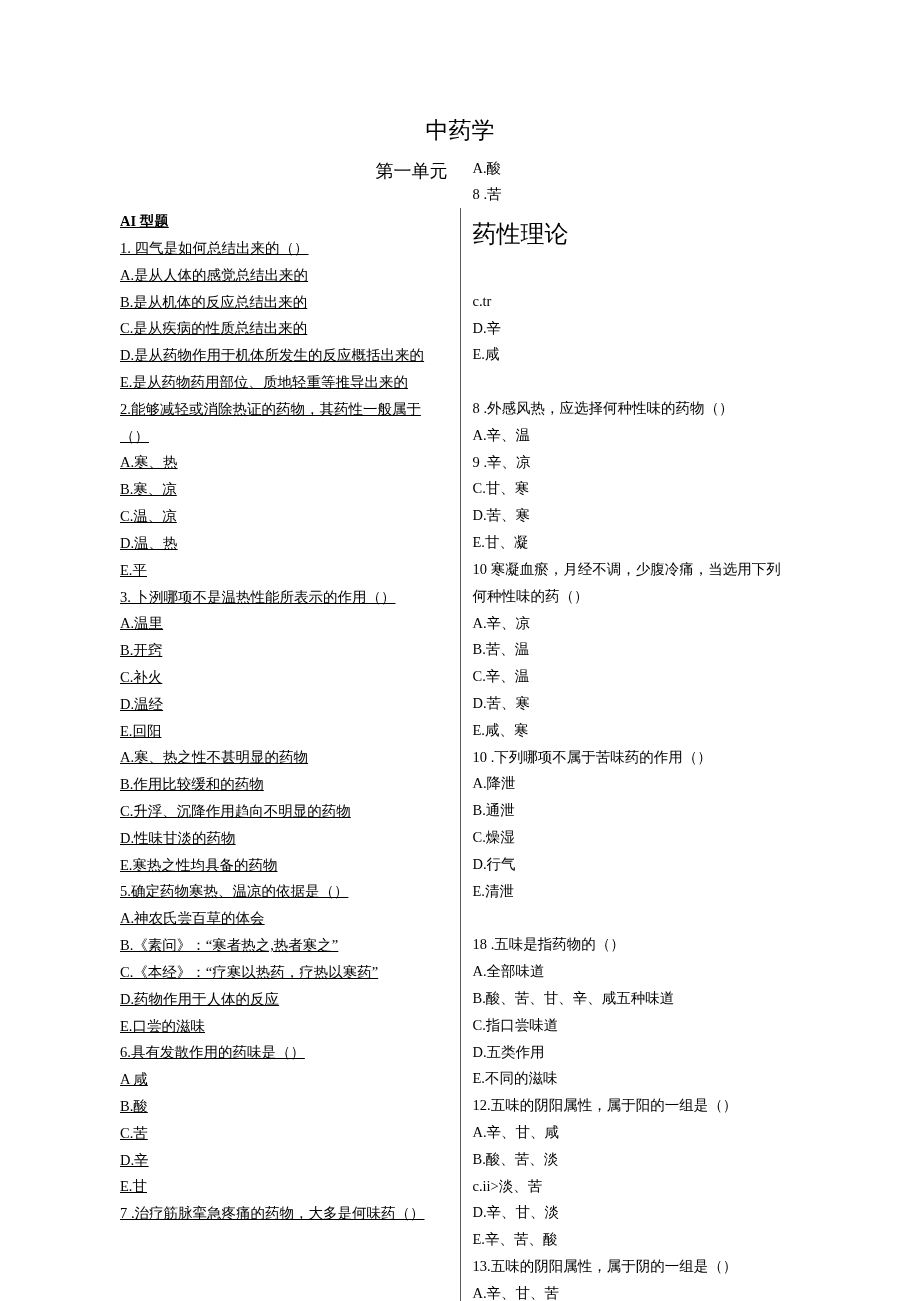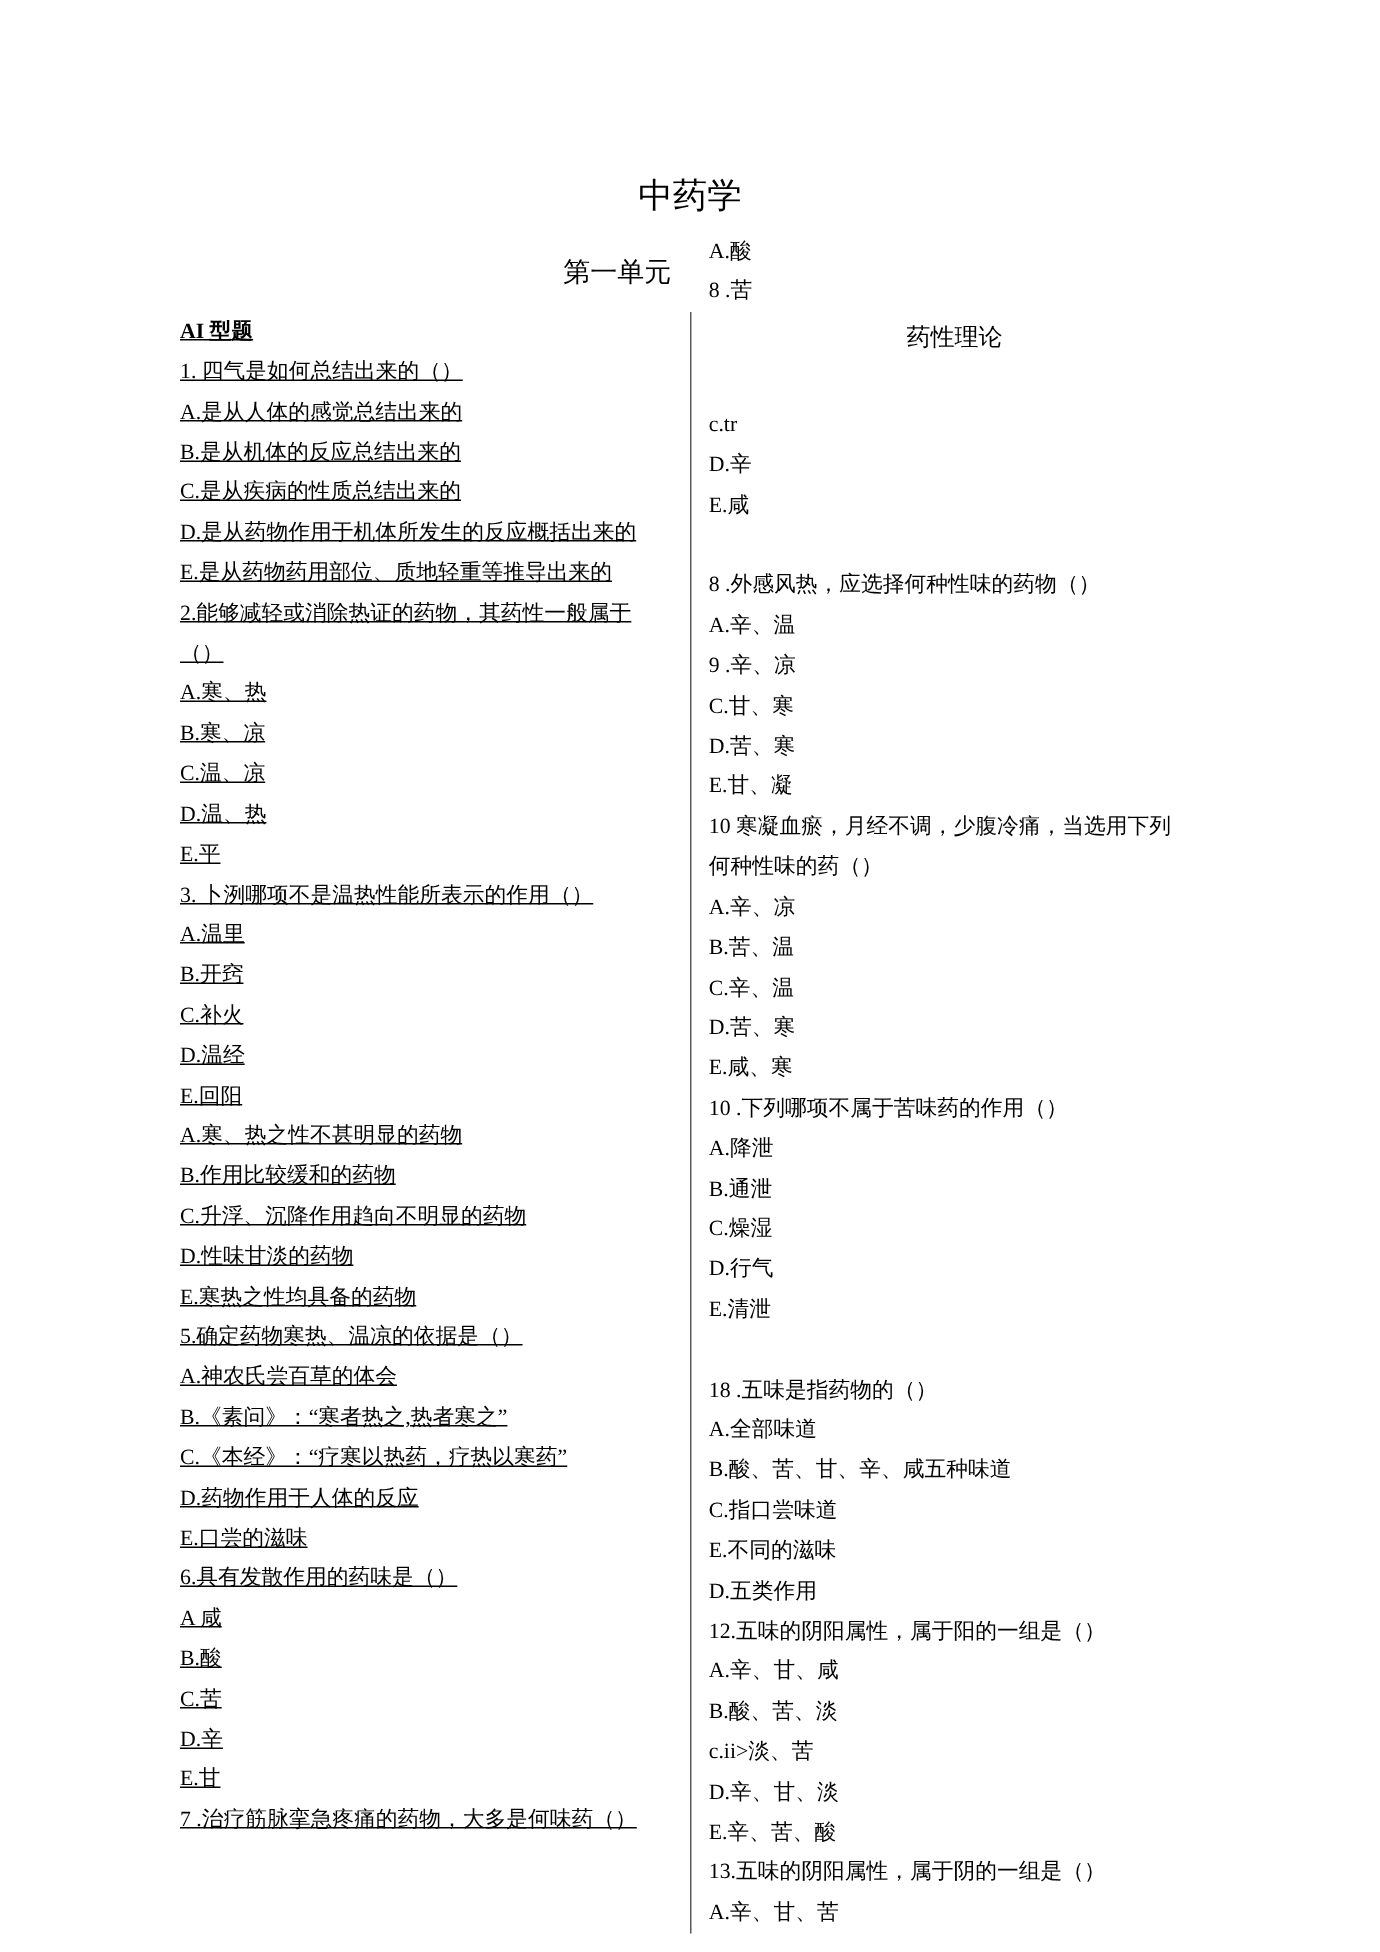--- a/index.html
+++ b/index.html
@@ -18,21 +18,21 @@
     padding: 110px 120px 60px 120px;
     position: relative;
   }
   .title {
     text-align: center;
     font-size: 23px;
     margin-bottom: 2px;
   }
   .unit-row {
     display: flex;
-    align-items: center;
+    align-items: flex-start;
     margin-bottom: 0;
   }
   .unit-left {
     flex: 1;
     text-align: right;
     padding-right: 12px;
     font-size: 18px;
     line-height: 1.8;
   }
   .unit-divider {
@@ -65,23 +65,22 @@
     width: 1px;
     background: #5a5a5a;
   }
   .line {
     display: block;
   }
   .bold {
     font-weight: bold;
   }
   .yaoxing {
-    font-size: 16px;
+    font-size: 24px;
     line-height: 2.2;
-    text-align: center;
   }
 </style>
 </head>
 <body>
 
 <div class="page">
 
   <div class="title">中药学</div>
 
   <div class="unit-row">
@@ -161,22 +160,22 @@
       <span class="line">A.降泄</span>
       <span class="line">B.通泄</span>
       <span class="line">C.燥湿</span>
       <span class="line">D.行气</span>
       <span class="line">E.清泄</span>
       <span class="line">&nbsp;</span>
       <span class="line">18 .五味是指药物的（）</span>
       <span class="line">A.全部味道</span>
       <span class="line">B.酸、苦、甘、辛、咸五种味道</span>
       <span class="line">C.指口尝味道</span>
+      <span class="line">D.五类作用</span>
       <span class="line">E.不同的滋味</span>
-      <span class="line">D.五类作用</span>
       <span class="line">12.五味的阴阳属性，属于阳的一组是（）</span>
       <span class="line">A.辛、甘、咸</span>
       <span class="line">B.酸、苦、淡</span>
       <span class="line">c.ii&gt;淡、苦</span>
       <span class="line">D.辛、甘、淡</span>
       <span class="line">E.辛、苦、酸</span>
       <span class="line">13.五味的阴阳属性，属于阴的一组是（）</span>
       <span class="line">A.辛、甘、苦</span>
     </div>
   </div>

